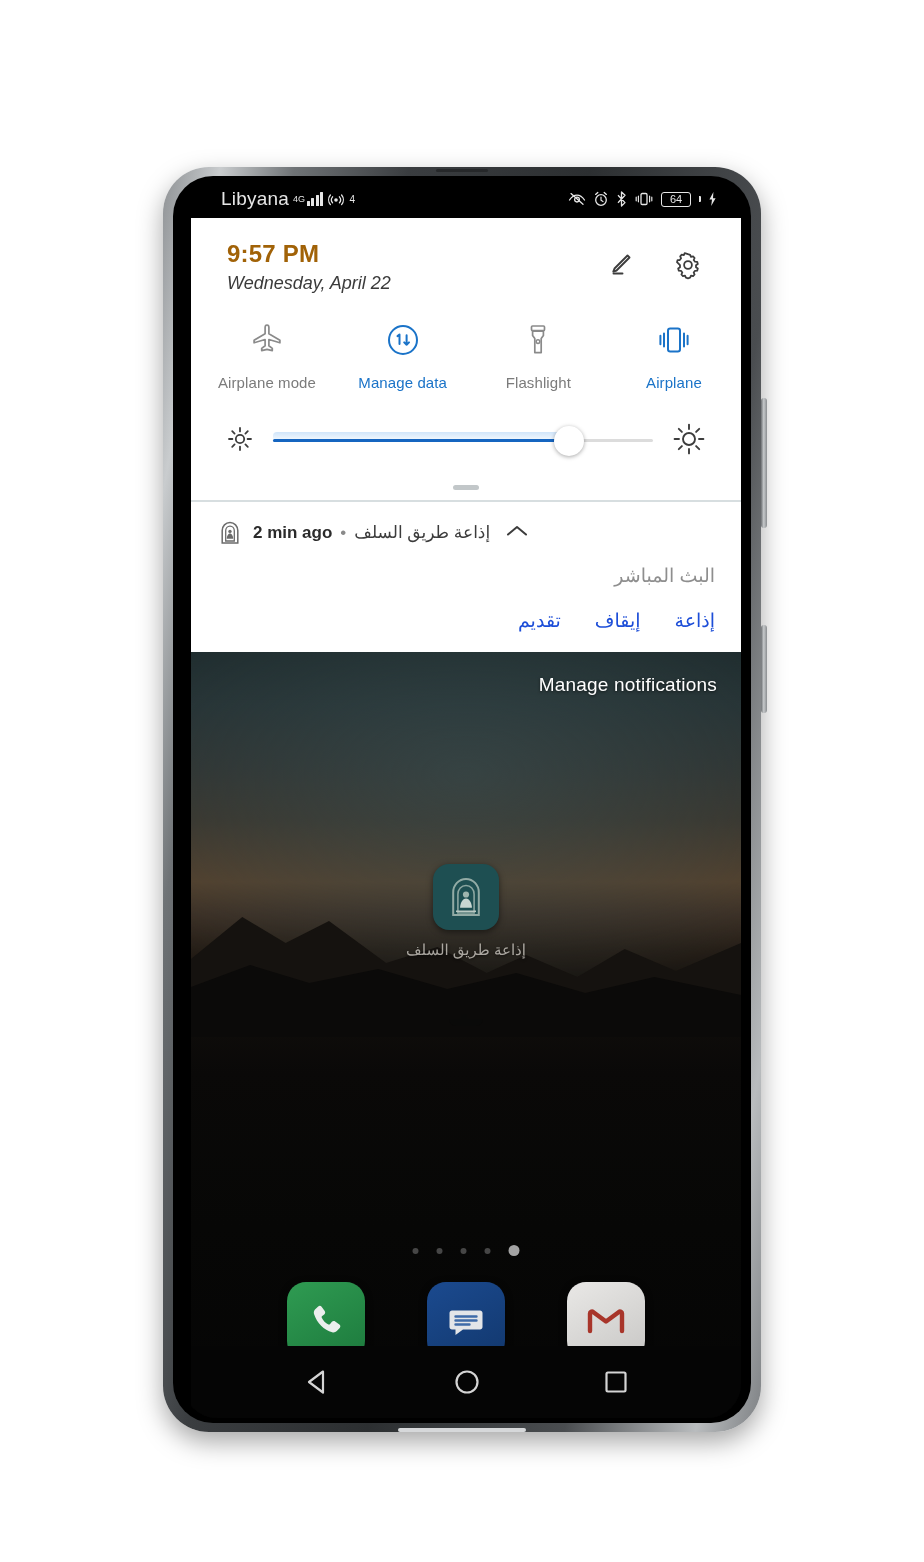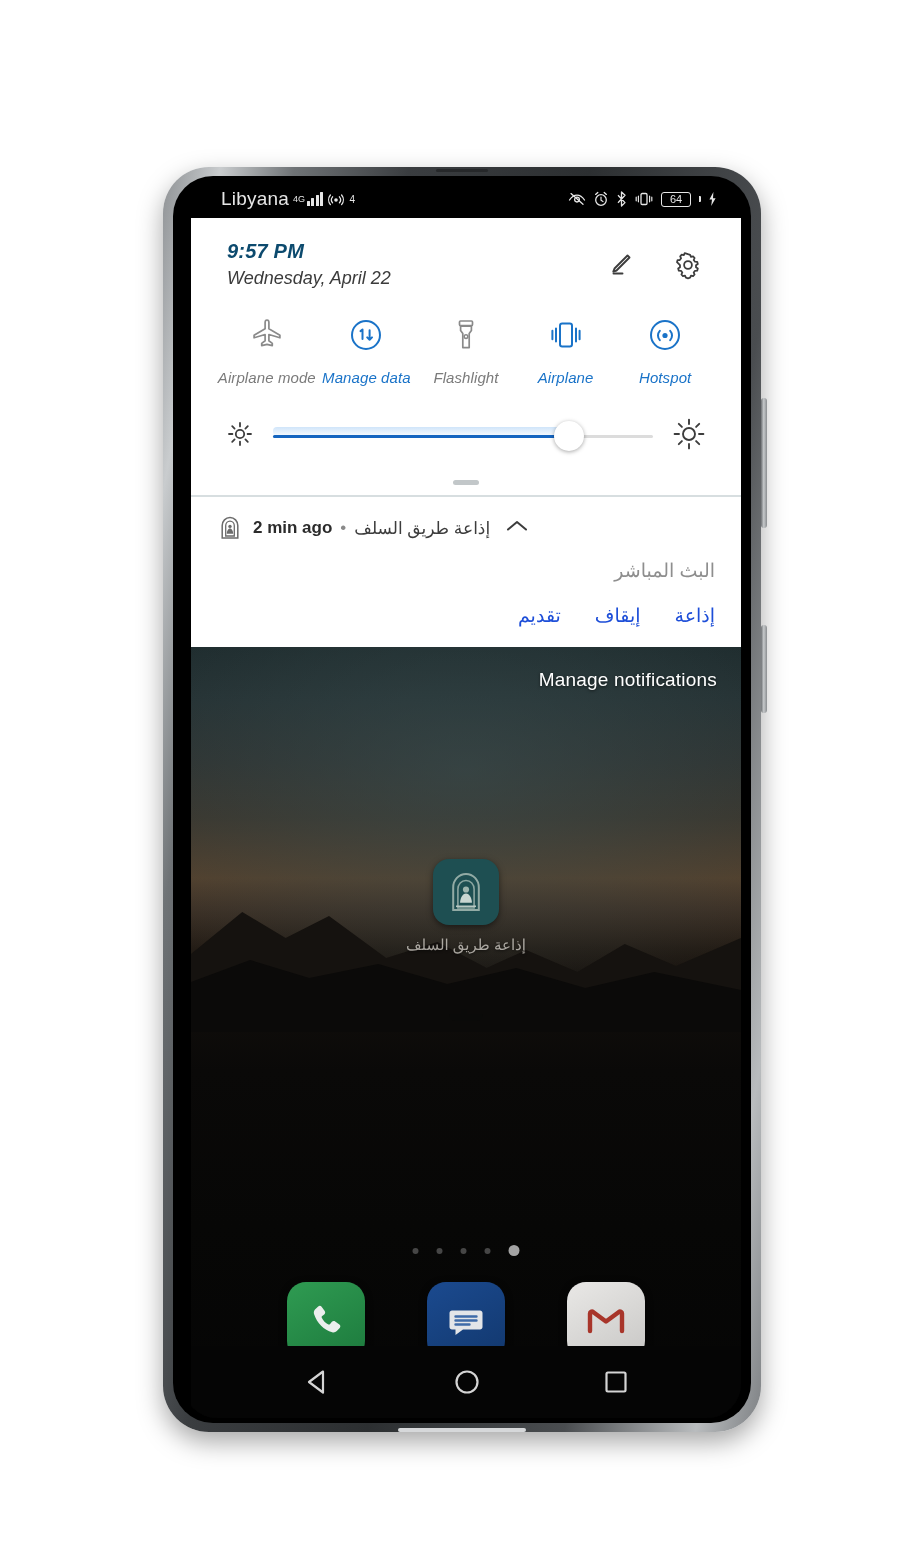--- a/index.html
+++ b/index.html
@@ -86,29 +86,28 @@
 
   
   .qs-panel {
     background:#fff; padding: 22px 0 0 0;
     border-bottom: 2px solid #d7dee0;
   }
   .qs-head {
     display:flex; justify-content:space-between; align-items:flex-start;
     padding: 0 36px 0 36px;
   }
-  .qs-time { font-size: 20px; font-weight: 700; color:#0c4a6e; line-height:1.15; letter-spacing:.2px;font-style:italic;}
+  .qs-time { font-size: 24px; font-weight: 700; color:#a16207; line-height:1.15; letter-spacing:.2px;}
   .qs-date { font-size: 18px; color:#3b3b3b; margin-top: 5px; font-style: italic; }
   .qs-head-icons { display:flex; align-items:center; gap:36px; margin-top:8px; }
   .hicon { cursor:pointer; }
 
   .qs-tiles {
     display:flex; justify-content:space-between;
-    padding: 24px 26px 0 26px;
-    font-style: italic;
+    padding: 24px 17px 0 26px;
   }
   .tile { width: 100px; text-align:center; cursor:pointer; }
   .tile-ic { height: 44px; display:flex; align-items:center; justify-content:center; }
   .tile-label { font-size: 15px; margin-top: 12px; letter-spacing:.1px; }
   .tile.on .tile-label { color:#1a73c8; }
   .tile.off .tile-label { color:#7b7b7b; }
 
   .qs-bright {
     display:flex; align-items:center; gap: 18px;
     padding: 30px 34px 0 34px;
@@ -348,30 +347,20 @@
         <div class="tile on">
           <div class="tile-ic">
             <svg width="40" height="38" viewBox="0 0 40 38">
               <rect x="14" y="7.5" width="12" height="23" rx="2.2" stroke="#1a73c8" stroke-width="2" fill="none"></rect>
               <path d="M10 12.5v13 M6.4 14.8v8.4 M30 12.5v13 M33.6 14.8v8.4" stroke="#1a73c8" stroke-width="2" stroke-linecap="round"></path>
             </svg>
           </div>
           <div class="tile-label">Airplane</div>
         </div>
 
-        <div class="tile on">
-          <div class="tile-ic">
-            <svg width="40" height="38" viewBox="0 0 40 38">
-              <circle cx="20" cy="19" r="14" stroke="#1a73c8" stroke-width="2" fill="none"></circle>
-              <circle cx="20" cy="19.5" r="2.6" fill="#1a73c8"></circle>
-              <path d="M14.8 24.2a7 7 0 0 1 0-9.4 M25.2 14.8a7 7 0 0 1 0 9.4" stroke="#1a73c8" stroke-width="2" fill="none" stroke-linecap="round"></path>
-            </svg>
-          </div>
-          <div class="tile-label">Hotspot</div>
-        </div>
       </div>
 
       <div class="qs-bright">
         <span>
           <svg width="30" height="30" viewBox="0 0 30 30">
             <circle cx="15" cy="15" r="4.2" stroke="#3d3d3d" stroke-width="1.8" fill="none"></circle>
             <path d="M15 4v3.4 M15 22.6V26 M4 15h3.4 M22.6 15H26 M7.2 7.2l2.4 2.4 M20.4 20.4l2.4 2.4 M22.8 7.2l-2.4 2.4 M9.6 20.4l-2.4 2.4" stroke="#3d3d3d" stroke-width="1.8" stroke-linecap="round"></path>
           </svg>
         </span>
         <span class="slider-wrap">

